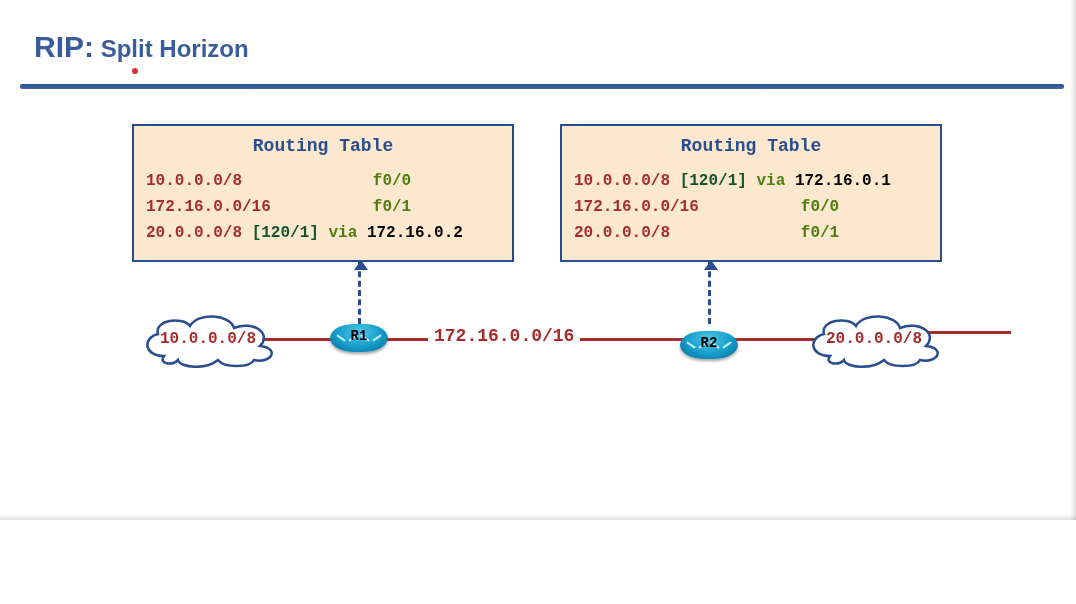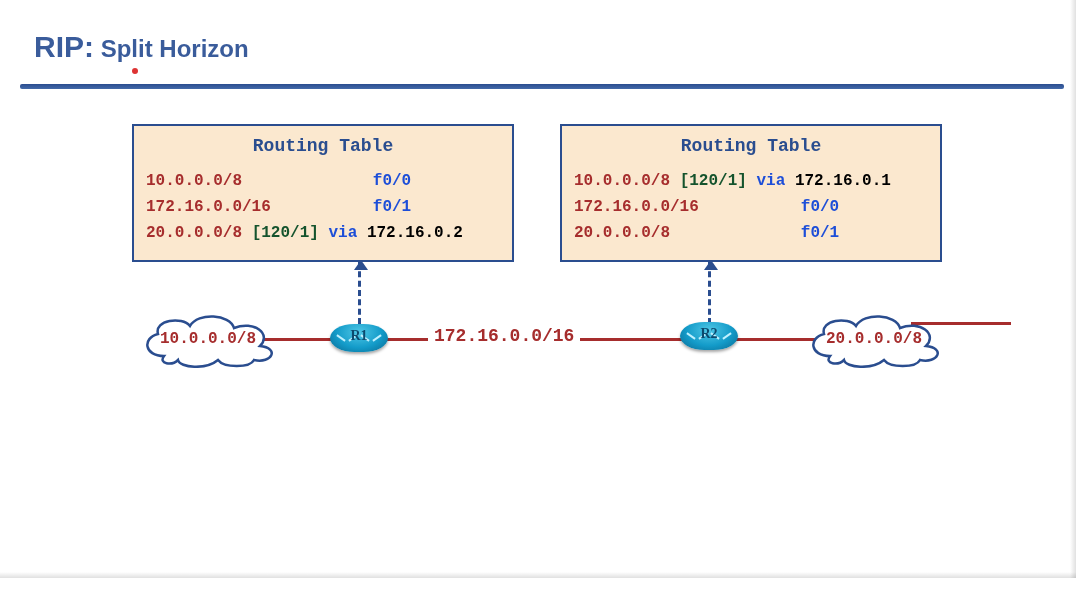--- a/index.html
+++ b/index.html
@@ -1,48 +1,48 @@
 <!DOCTYPE html>
 <html><head>
 <meta charset="utf-8">
 <style>
   html,body{margin:0;padding:0;width:1076px;height:604px;background:#fff;font-family:Arial,Helvetica,sans-serif;overflow:hidden;}
-  .page{position:relative;width:1076px;height:578px;}
+  .page{position:relative;width:1076px;height:520px;}
   
   .title{position:absolute;left:34px;top:30px;font-size:30px;font-weight:700;color:#3a5c9b;}
   .title .sub{font-size:24px;font-weight:700;}
   .cursor{position:absolute;left:128px;top:64px;width:14px;height:14px;}
   .cursor:before{content:"";position:absolute;left:4px;top:4px;width:6px;height:6px;border-radius:50%;background:#d33;}
   .hr{position:absolute;left:20px;top:84px;right:12px;height:5px;background:linear-gradient(#2a4d8f,#446aa9);border-radius:2px;}
   
   .rtable{position:absolute;border:2px solid #2a4d8f;background:#fbe8cf;font-family:"Courier New",monospace;color:#a62d2d;font-weight:700;padding:10px 12px 29px 12px;box-sizing:border-box;}
   .rtable.left{left:132px;top:124px;width:382px;height:138px;}
   .rtable.right{left:560px;top:124px;width:382px;height:138px;}
   .rtitle{text-align:center;color:#2a4d8f;font-weight:700;font-size:18px;margin-bottom:12px;}
   .row{display:flex;font-size:16px;line-height:26px;white-space:pre;}
   .net{min-width:150px;}
-  .iface{color:#1d4ed8;}
+  .iface{color:#4d7c0f;}
   .metric{color:#14532d;}
-  .via{color:#1d4ed8;}
+  .via{color:#4d7c0f;}
   .nh{color:#000000;}
   
   .topo-line{position:absolute;left:290px;right:165px;top:338px;height:0;border-top:3px solid #a62d2d;}
   .topo-line.l2{left:170px;width:120px;right:auto;}
   .topo-line.r2{left:auto;right:65px;width:100px;}
   
   .router{position:absolute;width:58px;height:28px;}
   .router .body{position:absolute;inset:0;background:radial-gradient(ellipse at 50% 30%,#4fc7e6 0%,#139bc9 55%,#0a6890 100%);border-radius:50%/60%;box-shadow:0 2px 3px rgba(0,0,0,.35);}
-  .router .lbl{position:absolute;left:0;right:0;top:4px;text-align:center;color:#0c4a6e;font-family:Liberation Serif, serif;font-weight:700;font-size:14px;}
+  .router .lbl{position:absolute;left:0;right:0;top:4px;text-align:center;color:#000000;font-family:Liberation Mono, monospace;font-weight:700;font-size:14px;}
   .arrows{position:absolute;inset:0;display:flex;justify-content:center;align-items:center;gap:2px;pointer-events:none;}
   .arrows span{display:block;width:10px;height:2px;background:#bff1ff;transform:rotate(35deg);}
   .arrows span:nth-child(2){transform:rotate(-35deg);}
   .arrows span:nth-child(3){transform:rotate(35deg);}
   .arrows span:nth-child(4){transform:rotate(-35deg);}
   .r1{left:330px;top:324px;}
-  .r2{left:680px;top:322px;}
+  .r2{left:680px;top:331px;}
   
   .cloud{position:absolute;width:148px;height:58px;display:flex;align-items:center;justify-content:center;font-family:"Courier New",monospace;color:#a62d2d;font-weight:700;font-size:16px;}
   .cloud svg{position:absolute;inset:0;}
   .cloud span{position:relative;}
   .cloud.left{left:134px;top:310px;}
   .cloud.right{left:800px;top:310px;}
   
   .midnet{position:absolute;left:428px;top:326px;font-family:"Courier New",monospace;color:#a62d2d;font-weight:700;font-size:18px;background:#fff;padding:0 6px;}
   
   .vdash{position:absolute;width:0;border-left:3px dashed #2a4d8f;}

